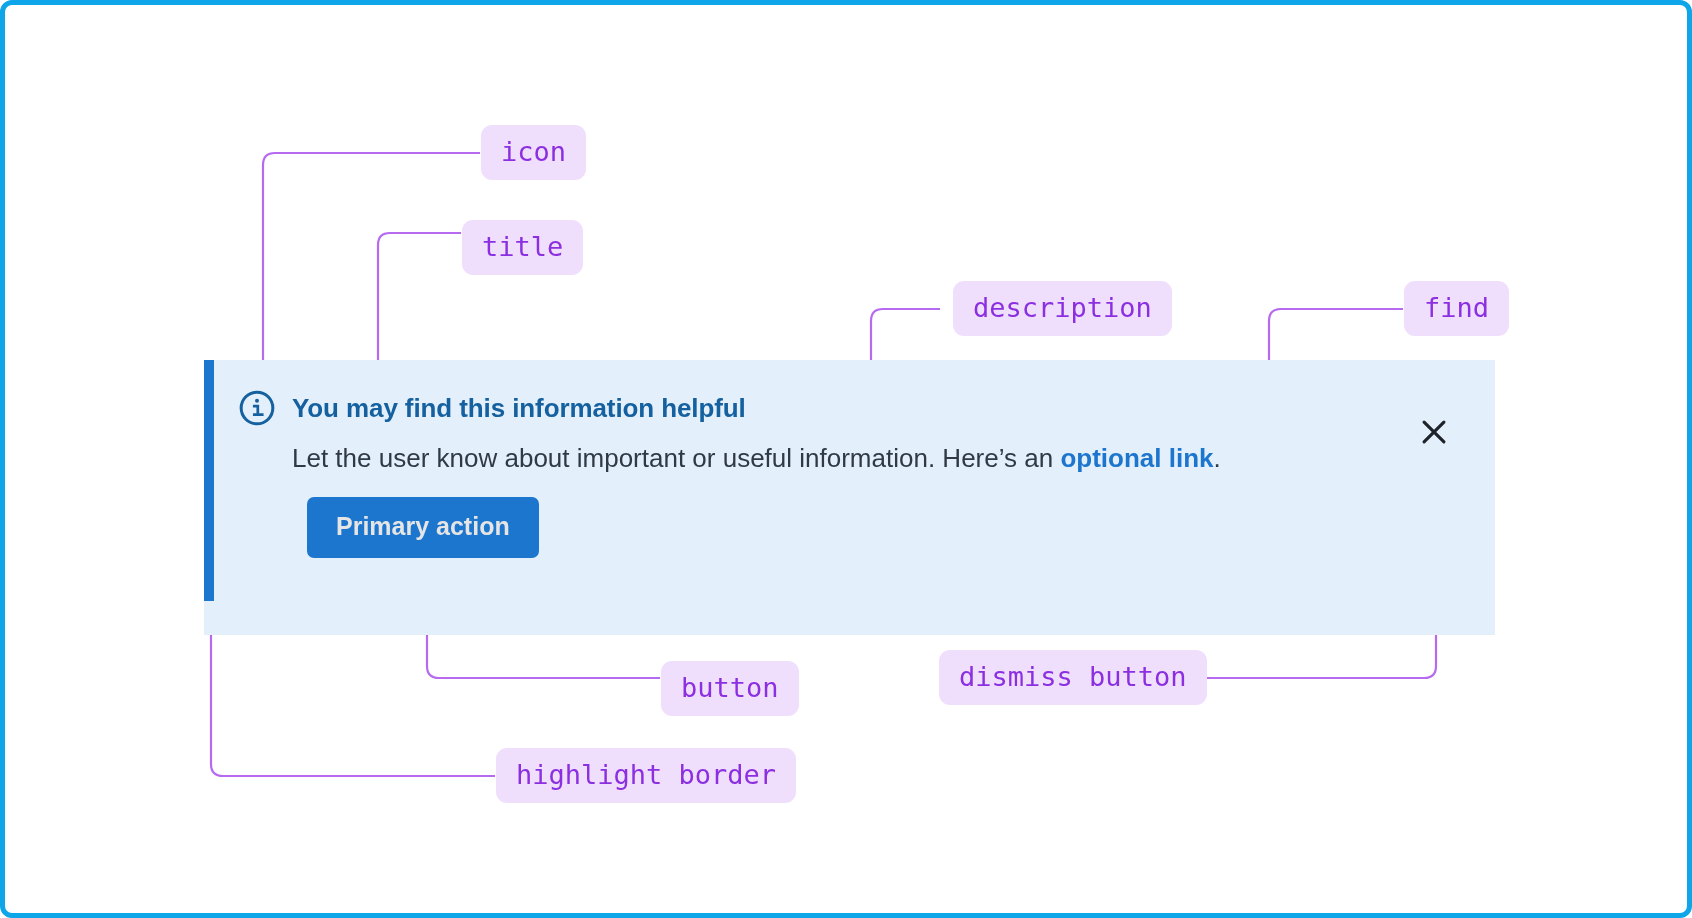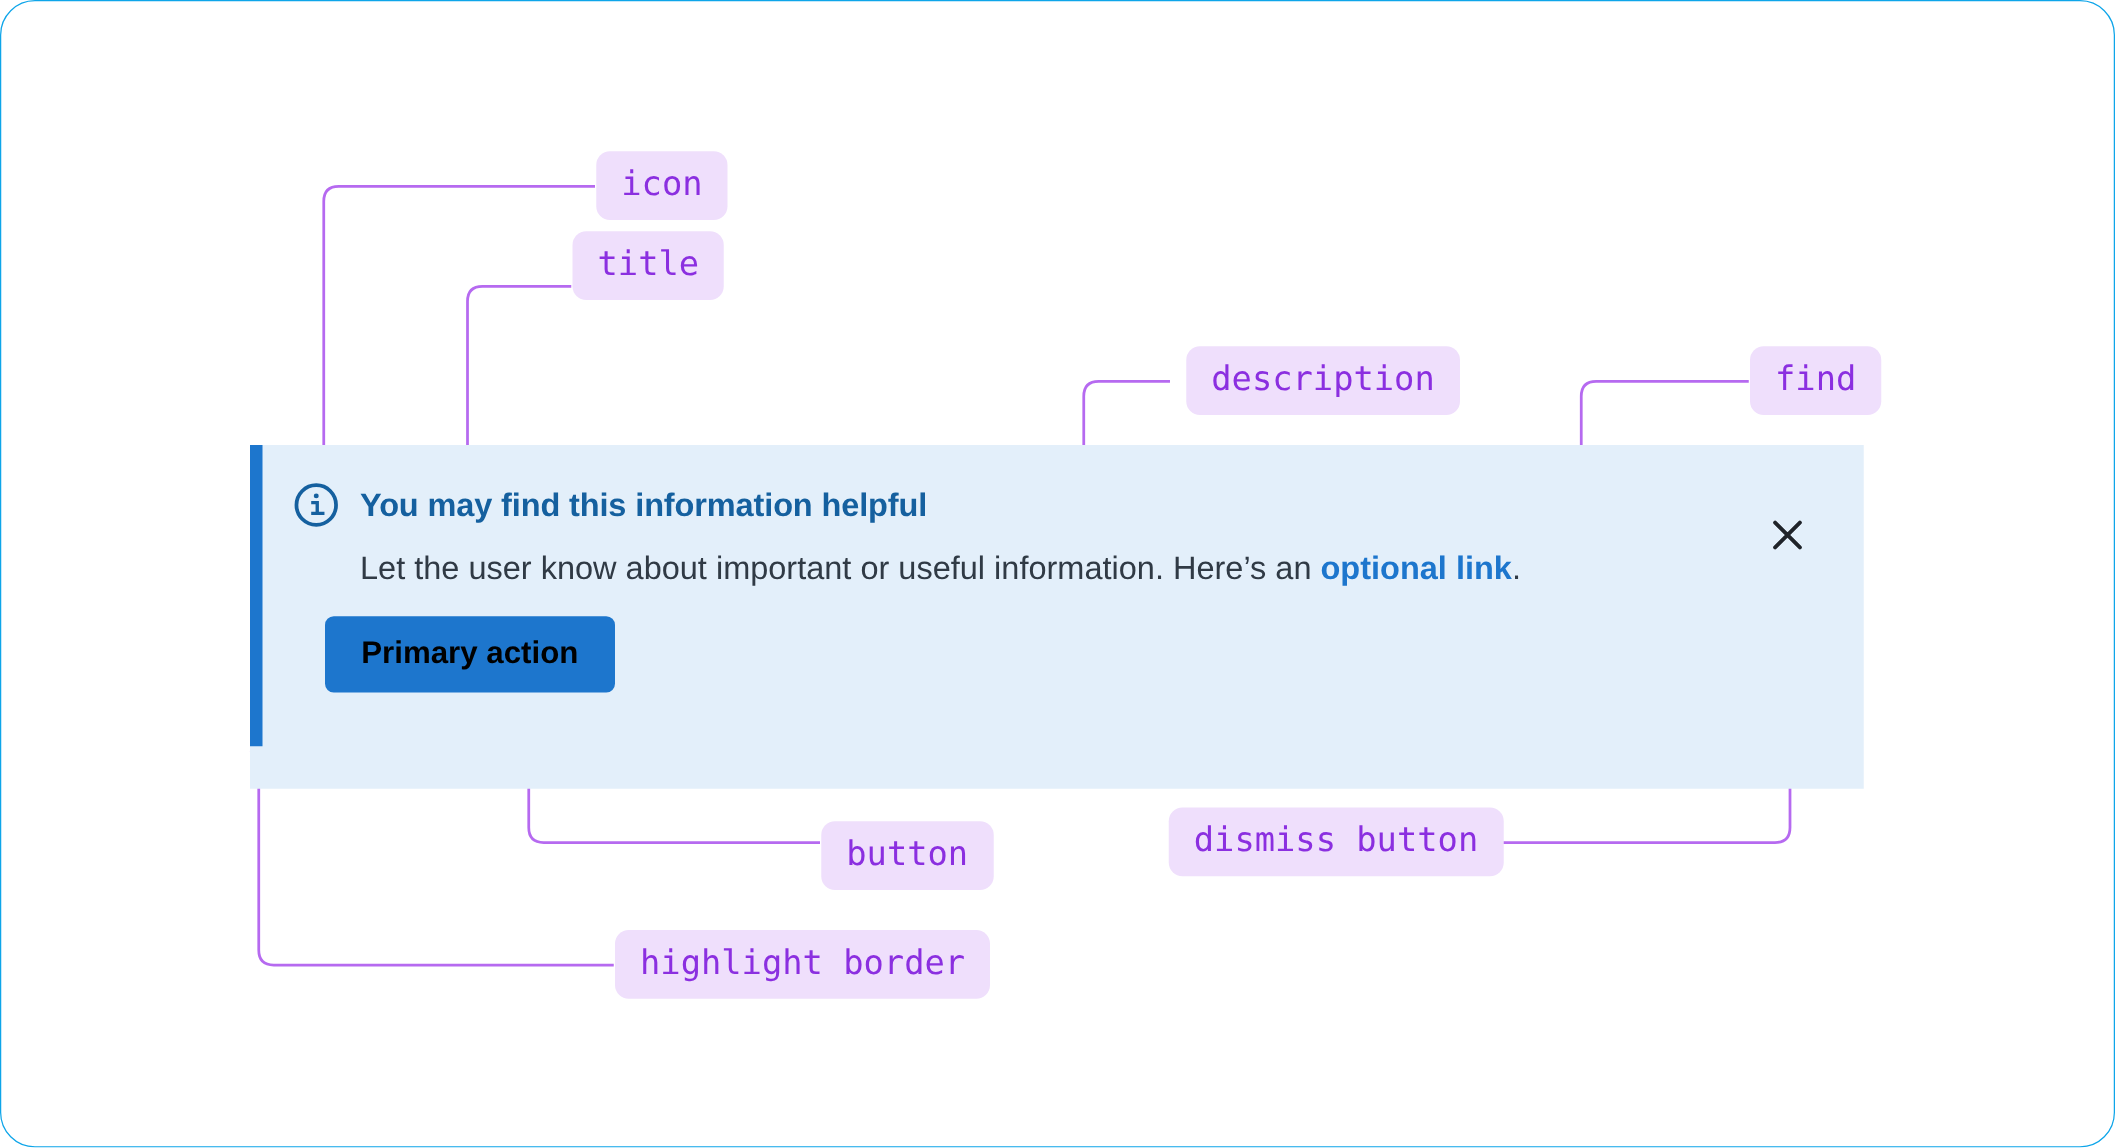--- a/index.html
+++ b/index.html
@@ -12,23 +12,23 @@
     height: 918px;
     font-family: "Liberation Sans", sans-serif;
     overflow: hidden;
   }
 
   #page {
     position: relative;
     width: 1692px;
     height: 918px;
     background: #ffffff;
-    border-radius: 28px;
+    border-radius: 12px;
     box-sizing: border-box;
-    border: 1px solid #0ea5e9;
+    border: 5px solid #0ea5e9;
     overflow: hidden;
   }
 
   
   #wires {
     position: absolute;
     left: 0; top: 0;
     width: 1692px;
     height: 918px;
     pointer-events: none;
@@ -96,24 +96,24 @@
     font-size: 26px;
     line-height: 34px;
   }
   #alert-link {
     color: #1d76cd;
     font-weight: bold;
     text-decoration: none;
   }
   #alert-button {
     margin-top: 22px;
-    margin-left: 26px;
+    margin-left: 69px;
     display: inline-block;
     background: #1d76cd;
-    color: #000000;
+    color: #e5e5e5;
     font-size: 25px;
     font-weight: bold;
     border: none;
     border-radius: 7px;
     padding: 17px 29px 19px 29px;
     font-family: "Liberation Sans", sans-serif;
     cursor: pointer;
     line-height: 1;
   }
   #dismiss-btn {
@@ -156,21 +156,21 @@
       <circle cx="866" cy="426" r="7"></circle>
       <circle cx="1264" cy="426" r="7"></circle>
       <circle cx="422" cy="564" r="7"></circle>
       <circle cx="1431" cy="424" r="7"></circle>
       <circle cx="206" cy="600" r="7"></circle>
     </g>
   </svg>
 
   <div class="tag" style="left:476px; top:120px;">icon</div>
 
-  <div class="tag" style="left:457px; top:184px;">title</div>
+  <div class="tag" style="left:457px; top:215px;">title</div>
 
   <div class="tag" style="left:936px; top:276px;margin-left:12px;">description</div>
 
   <div class="tag" style="left:1399px; top:276px;">find</div>
 
   <div class="tag" style="left:656px; top:656px;">button</div>
 
   <div class="tag" style="left:491px; top:743px;">highlight border</div>
 
   <div class="tag" style="left:934px; top:645px;">dismiss button</div>

